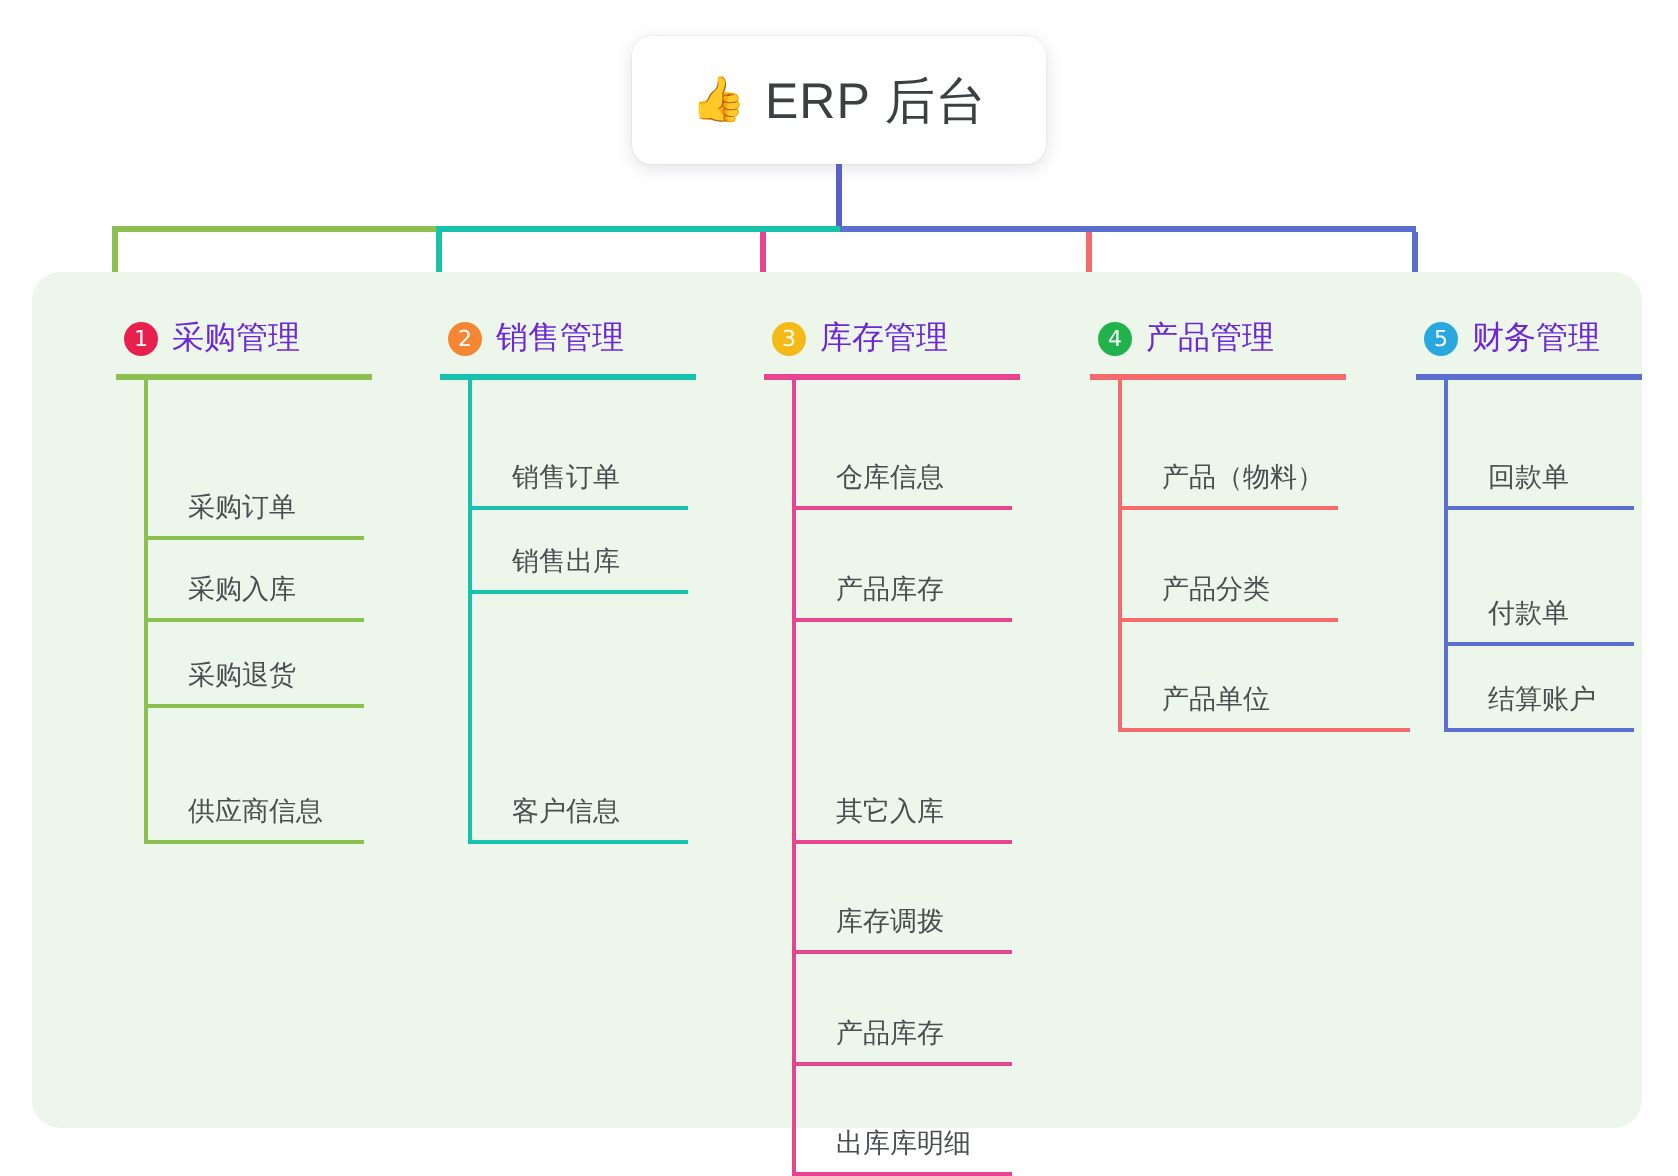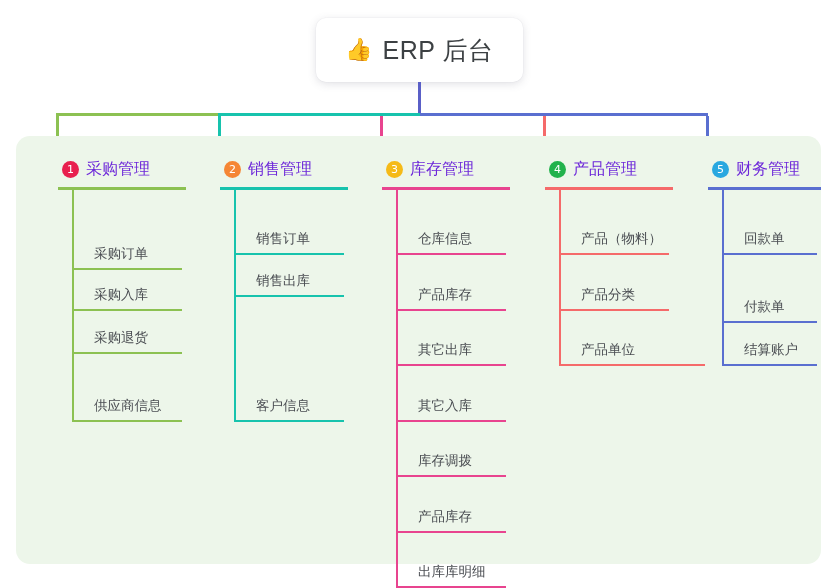--- a/index.html
+++ b/index.html
@@ -139,24 +139,20 @@
           <div class="head-rule" style="width: 128px; background: rgb(232, 68, 143);"></div>
           <div class="spine" style="top: 31px; height: 401px; background: rgb(232, 68, 143);"></div>
           <div class="leaf" style="top: 124.5px; height: 30px; width: 110px;">
             <div class="leaf-label">产品库存</div>
             <div class="leaf-rule" style="width: 100%; background: rgb(232, 68, 143);"></div>
           </div>
           <div class="leaf" style="top: 69px; height: 30px; width: 110px;">
             <div class="leaf-label">仓库信息</div>
             <div class="leaf-rule" style="width: 100%; background: rgb(232, 68, 143);"></div>
           </div>
-          <div class="leaf" style="top: 180px; height: 30px; width: 110px;">
-            <div class="leaf-label">其它出库</div>
-            <div class="leaf-rule" style="width: 100%; background: rgb(232, 68, 143);"></div>
-          </div>
           <div class="leaf" style="top: 235.5px; height: 30px; width: 110px;">
             <div class="leaf-label">其它入库</div>
             <div class="leaf-rule" style="width: 100%; background: rgb(232, 68, 143);"></div>
           </div>
           <div class="leaf" style="top: 291px; height: 30px; width: 110px;">
             <div class="leaf-label">库存调拨</div>
             <div class="leaf-rule" style="width: 100%; background: rgb(232, 68, 143);"></div>
           </div>
           <div class="leaf" style="top: 346.5px; height: 30px; width: 110px;">
             <div class="leaf-label">产品库存</div>

